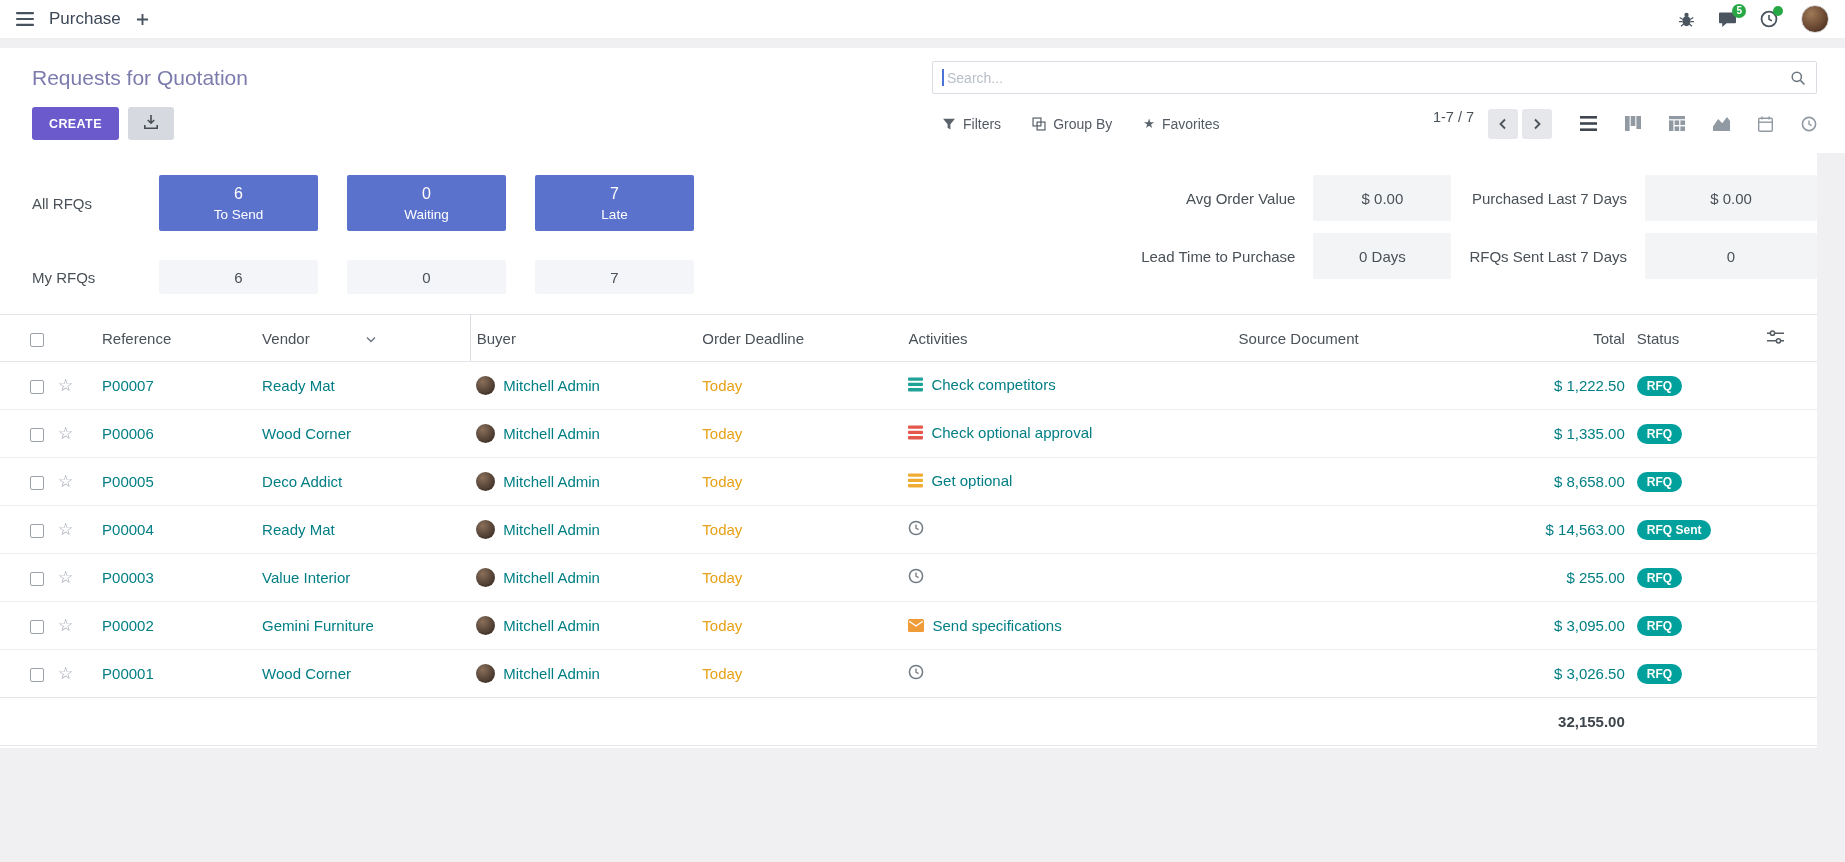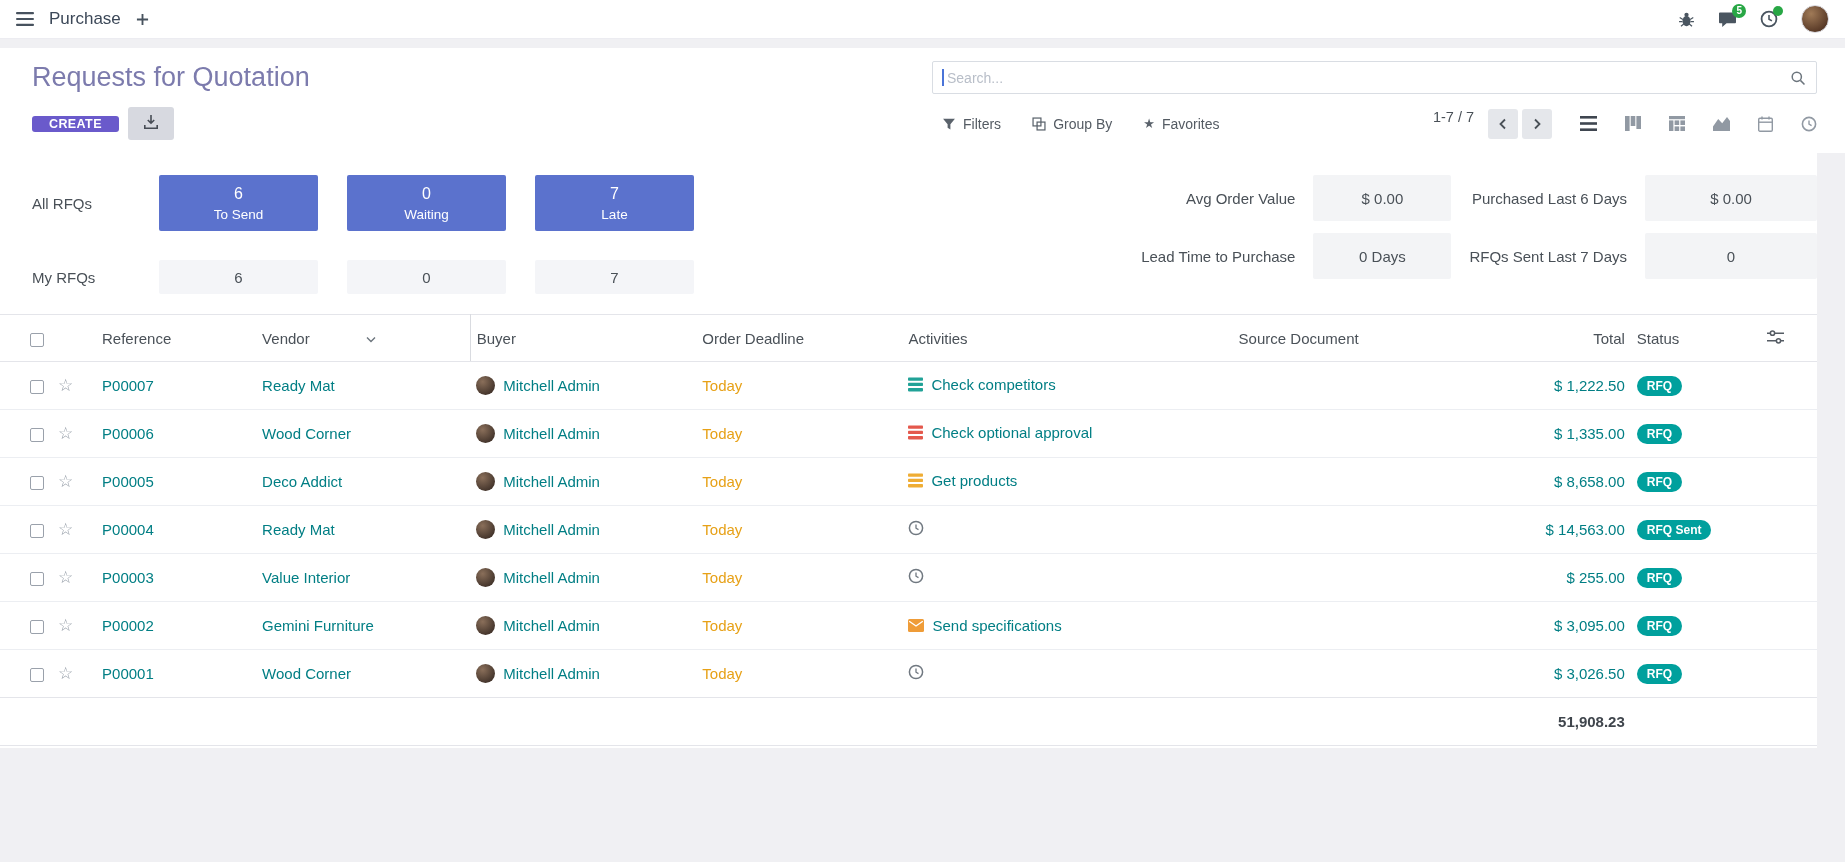--- a/index.html
+++ b/index.html
@@ -38,40 +38,40 @@
   .avatar {
     width: 28px; height: 28px; border-radius: 50%; cursor: pointer;
     background: radial-gradient(circle at 35% 30%, #a07a57, #5a3b28 72%, #3a251a);
     border: 1px solid #d8d8de;
   }
 
   
   .control-panel { background: #fff; margin-top: 9px; padding: 13px 28px 13px 32px; }
   .cp-grid { display: grid; grid-template-columns: 1fr 885px; align-items: center; }
   .cp-grid.row2 { margin-top: 13px; }
-  .page-title { font-size: 27px; font-weight: 400; color: var(--heading-purple, #7c7bad); }
+  .page-title { font-size: 21px; font-weight: 400; color: var(--heading-purple, #7c7bad); }
 
   .search-box {
     position: relative; height: 33px; background: #fff;
     border: 1px solid #d9dde3; border-radius: 2px;
     display: flex; align-items: center; padding: 0 34px 0 9px;
   }
   .search-caret { width: 2px; height: 17px; background: #4a74d8; flex: 0 0 auto; }
   .search-input {
     border: none; outline: none; flex: 1; height: 100%;
     font-size: 14px; color: #333; padding-left: 3px; background: transparent;
   }
   .search-input::placeholder { color: #b8bec8; }
   .search-icon { position: absolute; right: 10px; top: 8px; color: #6c757d; cursor: pointer; }
 
   .cp-left { display: flex; align-items: center; gap: 9px; }
   .btn-create {
     background: var(--primary-purple, #6a5acb); color: #fff;
     font-size: 12.5px; font-weight: 700; letter-spacing: .4px;
-    height: 16px; padding: 0 17px; border: none; border-radius: 3px;
+    height: 33px; padding: 0 17px; border: none; border-radius: 3px;
   }
   .btn-export {
     height: 33px; width: 46px; background: #d7d9e0; border: none; border-radius: 3px;
     display: inline-flex; align-items: center; justify-content: center; color:#474c55;
   }
 
   .cp-controls { display: flex; align-items: center; padding-left: 10px; font-size: 14px; color: #545b63; }
   .cp-btn { display: inline-flex; align-items: center; gap: 7px; margin-right: 31px; cursor: pointer; white-space: nowrap; }
   .cp-ico { display: inline-flex; color: #5a626b; }
   .fav-star { font-size: 13px; color: #5a626b; }
@@ -325,21 +325,21 @@
         <span class="lbl">Late</span>
       </div>
       <span class="dash-row-label">My RFQs</span>
       <div class="dash-box-gray">6</div>
       <div class="dash-box-gray">0</div>
       <div class="dash-box-gray">7</div>
     </div>
     <div class="dash-right">
       <span class="kpi-label">Avg Order Value</span>
       <span class="kpi-value">$ 0.00</span>
-      <span class="kpi-label">Purchased Last 6 Days</span>
+      <span class="kpi-label">Purchased Last 7 Days</span>
       <span class="kpi-value">$ 0.00</span>
       <span class="kpi-label">Lead Time to Purchase</span>
       <span class="kpi-value">0 Days</span>
       <span class="kpi-label">RFQs Sent Last 7 Days</span>
       <span class="kpi-value">0</span>
     </div>
   </div>
 
   <table class="rfq-table">
     <colgroup>
@@ -449,21 +449,21 @@
     <td class="cell-deadline"><span class="deadline">Today</span></td>
     <td class="cell-activity">
       <span class="act-wrap">
         <span class="act-icon">
                 <svg width="15" height="15" viewBox="0 0 15 15">
                   <rect width="15" height="3.4" y="0.4" rx="0.8" fill="#efad34"></rect>
                   <rect width="15" height="3.4" y="5.7" rx="0.8" fill="#efad34"></rect>
                   <rect width="15" height="3.4" y="11" rx="0.8" fill="#efad34"></rect>
                 </svg>
               </span>
-        <a class="act-label">Get products</a>
+        <a class="act-label">Get optional</a>
       </span>
     </td>
     <td class="cell-source"><span></span></td>
     <td class="cell-total"><span class="amount">$ 8,658.00</span></td>
     <td class="cell-status"><span class="badge-status">RFQ</span></td>
     <td class="cell-extra"></td>
   </tr>
         <tr class="rfq-row">
     <td class="cell-check"><input type="checkbox" class="o-check" style=""></td>
     <td class="cell-star"><span class="star">☆</span></td>
@@ -561,18 +561,18 @@
     </td>
     <td class="cell-source"><span></span></td>
     <td class="cell-total"><span class="amount">$ 3,026.50</span></td>
     <td class="cell-status"><span class="badge-status">RFQ</span></td>
     <td class="cell-extra"></td>
   </tr>
       </tbody>
     <tfoot>
       <tr class="footer-row">
         <td colspan="8"></td>
-        <td class="cell-total footer-total">51,908.23</td>
+        <td class="cell-total footer-total">32,155.00</td>
         <td colspan="2"></td>
       </tr>
     </tfoot>
   </table>
 </div>
 
 </body></html>

